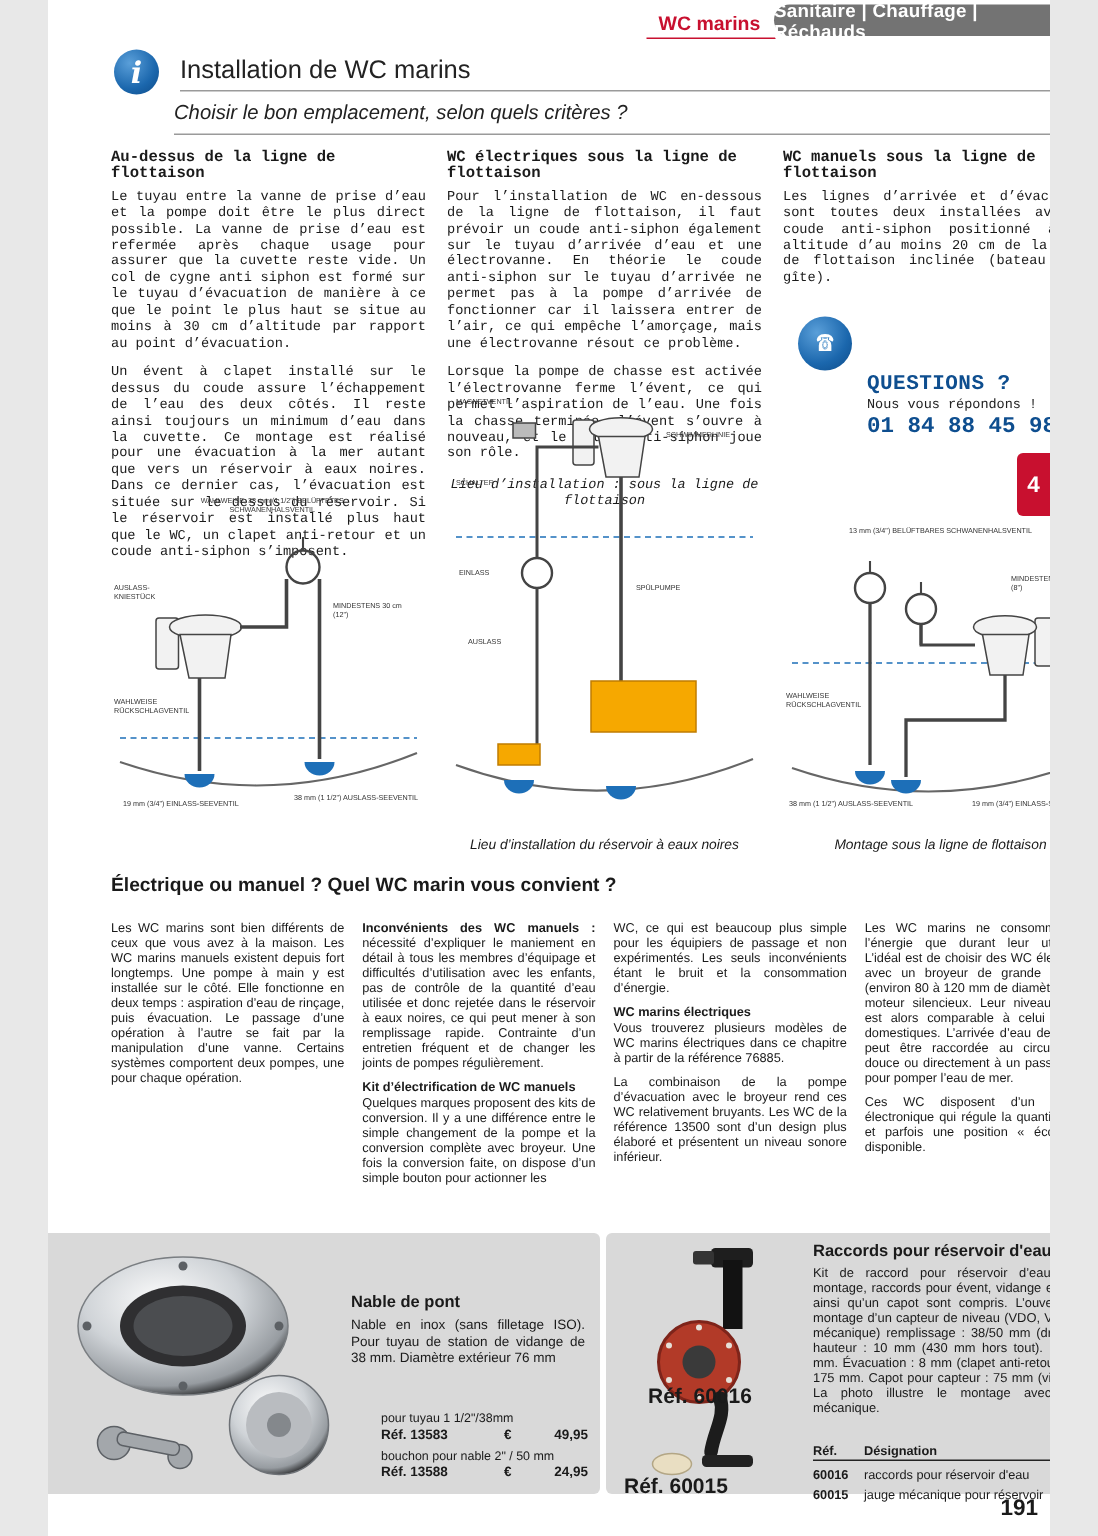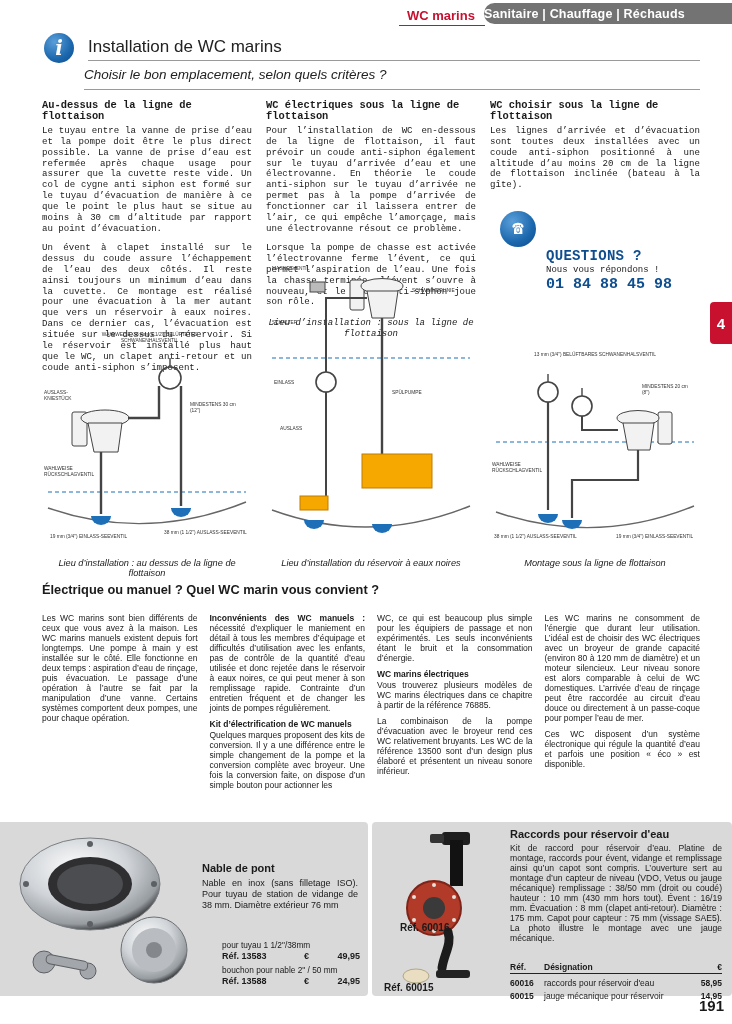--- a/index.html
+++ b/index.html
@@ -1,16 +1,16 @@
 <!DOCTYPE html>
 <html lang="fr"><head>
 <meta charset="utf-8">
 <style>
   html,body{margin:0;padding:0;background:#e8e8e8;}
-  .page{position:relative;width:732px;height:1024px;background:#fff;margin:0 auto;
+  .page{position:relative;width:668px;height:1024px;background:#fff;margin:0 auto;
         font-family:"Liberation Sans",sans-serif;color:#1a1a1a;overflow:hidden;}
 
   
   .red-bar{position:absolute;top:3px;left:484px;right:0;height:21px;background:#737373;
            border-radius:11px 0 0 11px;color:#fff;font-weight:bold;font-size:12.5px;
            display:flex;align-items:center;justify-content:flex-start;letter-spacing:.2px;}
   .cat-label{position:absolute;top:8px;left:407px;font-size:13px;font-weight:bold;color:#c8102f;}
   .cat-rule{position:absolute;top:25px;left:399px;width:86px;height:1px;background:#c8102f;}
 
   
@@ -63,21 +63,21 @@
   .box{position:absolute;background:#d9d9d9;border-radius:4px;}
   .box *{position:absolute;}
   .ptitle{font-size:11px;font-weight:bold;}
   .pdesc{font-size:9px;line-height:10.8px;text-align:justify;}
   .pricelist{font-size:8.3px;line-height:10px;}
   .pl-desc{position:static;}
   .pl-row{position:static;display:flex;font-weight:bold;font-size:9px;margin:1px 0 4px;}
   .pl-ref{position:static;flex:1;}
   .pl-cur{position:static;width:22px;}
   .pl-amt{position:static;width:34px;text-align:right;}
-  .reftag{font-size:10px;font-weight:bold;}
+  .reftag{font-size:14px;font-weight:bold;}
   .rtable{font-size:8.5px;}
   .rt-head,.rt-row{position:static;display:flex;padding:1.5px 0;}
   .rt-head{font-weight:bold;border-bottom:1px solid #222;margin-bottom:2px;}
   .rt-ref{position:static;width:34px;}
   .rt-des{position:static;flex:1;}
   .rt-pr{position:static;width:38px;text-align:right;}
 
   .page-num{position:absolute;right:8px;top:997px;font-size:15px;font-weight:bold;}
 </style>
 </head>
@@ -103,21 +103,21 @@
       <p>Le tuyau entre la vanne de prise d’eau et la pompe doit être le plus direct possible. La vanne de prise d’eau est refermée après chaque usage pour assurer que la cuvette reste vide. Un col de cygne anti siphon est formé sur le tuyau d’évacuation de manière à ce que le point le plus haut se situe au moins à 30 cm d’altitude par rapport au point d’évacuation.</p>
       <p>Un évent à clapet installé sur le dessus du coude assure l’échappement de l’eau des deux côtés. Il reste ainsi toujours un minimum d’eau dans la cuvette. Ce montage est réalisé pour une évacuation à la mer autant que vers un réservoir à eaux noires. Dans ce dernier cas, l’évacuation est située sur le dessus du réservoir. Si le réservoir est installé plus haut que le WC, un clapet anti-retour et un coude anti-siphon s’imposent.</p>
     </div>
     <div>
       <h3>WC électriques sous la ligne de flottaison</h3>
       <p>Pour l’installation de WC en-dessous de la ligne de flottaison, il faut prévoir un coude anti-siphon également sur le tuyau d’arrivée d’eau et une électrovanne. En théorie le coude anti-siphon sur le tuyau d’arrivée ne permet pas à la pompe d’arrivée de fonctionner car il laissera entrer de l’air, ce qui empêche l’amorçage, mais une électrovanne résout ce problème.</p>
       <p>Lorsque la pompe de chasse est activée l’électrovanne ferme l’évent, ce qui permet l’aspiration de l’eau. Une fois la chasse terminée, l’évent s’ouvre à nouveau, et le coude anti-siphon joue son rôle.</p>
       <div class="inline-caption">Lieu d’installation : sous la ligne de flottaison</div>
     </div>
     <div>
-      <h3>WC choisir sous la ligne de flottaison</h3>
+      <h3>WC manuels sous la ligne de flottaison</h3>
       <p>Les lignes d’arrivée et d’évacuation sont toutes deux installées avec un coude anti-siphon positionné à une altitude d’au moins 20 cm de la ligne de flottaison inclinée (bateau à la gîte).</p>
       <div class="questions">
         <div class="phone-icon">☎</div>
         <div style="text-align:left">
           <div class="q-title">QUESTIONS ?</div>
           <div class="q-sub">Nous vous répondons !</div>
           <div class="q-phone">01 84 88 45 98</div>
         </div>
       </div>
     </div>
@@ -142,21 +142,20 @@
       <path d="M49,186 a10,9 0 0 0 20,0 Z" fill="#1d6fb8"></path>
       <path d="M129,178 a10,9 0 0 0 20,0 Z" fill="#1d6fb8"></path>
     </svg>
     <span class="dlbl" style="left:45px;top:2px;width:125px;text-align:center">WAHLWEISE, 38 mm (1 1/2") BELÜFTETES SCHWANENHALSVENTIL</span>
     <span class="dlbl" style="left:148px;top:72px;width:56px">MINDESTENS 30 cm (12")</span>
     <span class="dlbl" style="left:2px;top:60px;width:48px">AUSLASS-KNIESTÜCK</span>
     <span class="dlbl" style="left:2px;top:136px;width:56px">WAHLWEISE RÜCKSCHLAGVENTIL</span>
     <span class="dlbl" style="left:122px;top:200px;width:84px">38 mm (1 1/2") AUSLASS-SEEVENTIL</span>
     <span class="dlbl" style="left:8px;top:204px;width:80px">19 mm (3/4") EINLASS-SEEVENTIL</span>
   </div>
-  <div class="dcaption" style="left:42px">Lieu d’installation : au dessus de la ligne de flottaison</div>
 
   <div class="diagram" style="left:266px;top:258px;height:296px">
     <svg width="210" height="296" viewBox="0 0 210 296">
       <path d="M6,252 Q105,288 204,248" fill="none" stroke="#666" stroke-width="1.4"></path>
       <line x1="6" y1="100" x2="204" y2="100" stroke="#1d6fb8" stroke-dasharray="4,3" stroke-width="1"></line>
       <g stroke="#444" fill="#f2f2f2" stroke-width="1">
         <rect x="84" y="22" width="14" height="30" rx="2"></rect>
         <ellipse cx="116" cy="28" rx="21" ry="7.5"></ellipse>
         <path d="M101,33 L106,60 L128,60 L132,33 Z"></path>
       </g>

